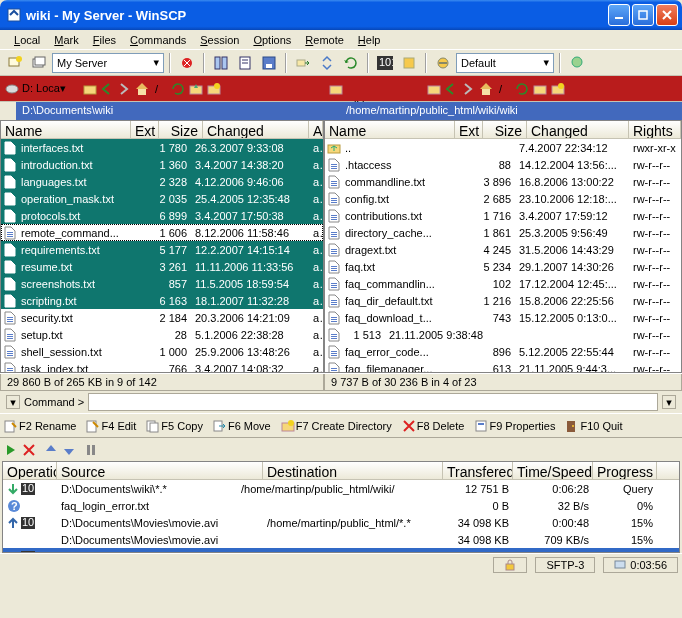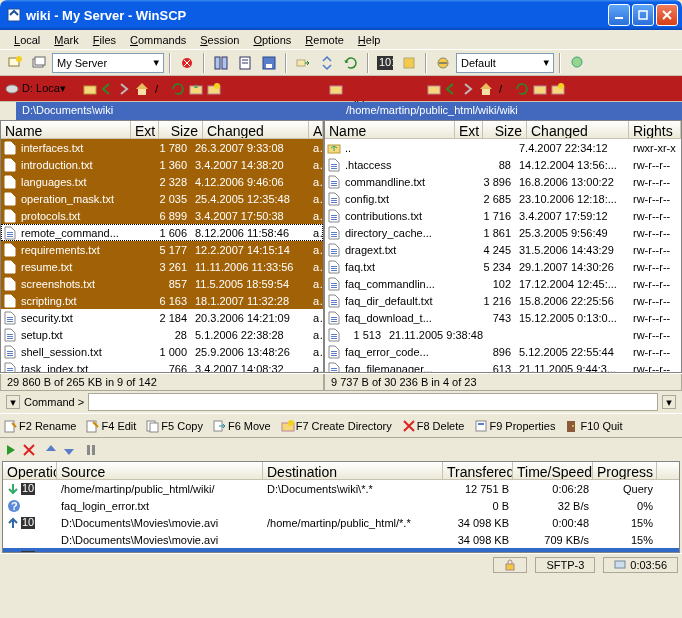--- a/index.html
+++ b/index.html
@@ -37,21 +37,21 @@
 .panels { display: flex; height: 253px; }
 .panel { display: flex; flex-direction: column; background: #fff; border: 1px solid #848484; }
 .panel.left { width: 324px; }
 .panel.right { flex: 1; }
 
 .header-row { display: flex; background: linear-gradient(to bottom, #fff, #ece9d8); border-bottom: 1px solid #c6c3b3; height: 18px; }
 .header-cell { padding: 2px 4px; border-right: 1px solid #c6c3b3; font-size: 14px; overflow: hidden; white-space: nowrap; }
 
 .filelist { flex: 1; overflow-y: auto; overflow-x: hidden; }
 .filerow { display: flex; height: 17px; align-items: center; font-size: 11px; white-space: nowrap; }
-.filerow.selected { background: #a16207; color: #fff; }
+.filerow.selected { background: #0f766e; color: #fff; }
 .filerow .cell { padding: 1px 4px; overflow: hidden; text-overflow: ellipsis; }
 .filerow .ico { width: 14px; height: 14px; margin-left: 2px; display: inline-flex; align-items: center; justify-content: center; flex-shrink: 0; }
 .filerow.hover-focus { outline: 1px dotted #000; outline-offset: -1px; }
 
 .status-strip { display: flex; height: 18px; background: #ece9d8; border-top: 1px solid #fff; }
 .status-cell { padding: 2px 6px; border: 1px solid #aca899; border-top: none; font-size: 11px; }
 .status-cell.left { width: 324px; }
 .status-cell.right { flex: 1; }
 
 .command-line { height: 22px; display: flex; align-items: center; padding: 0 6px; gap: 4px; background: #ece9d8; }
@@ -883,22 +883,22 @@
               <path d="M6 1 L6 9" stroke="#3a6" stroke-width="2"></path>
             </svg>
           </span>
           <span>
             <svg width="14" height="12">
               <rect width="14" height="12" fill="#333"></rect>
               <text x="1" y="9" fill="#fff" font-size="7">101</text>
             </svg>
           </span>
         </span>
+        <span class="qcell Q-dst">D:\Documents\wiki\*.*</span>
         <span class="qcell Q-src">/home/martinp/public_html/wiki/</span>
-        <span class="qcell Q-dst">D:\Documents\wiki\*.*</span>
         <span class="qcell Q-tr">12 751 B</span>
         <span class="qcell Q-ts">0:06:28</span>
         <span class="qcell Q-pg">Query</span>
       </div>
       <div class="qrow">
         <span class="qcell Q-op" style="display:flex;gap:2px;align-items:center;">
           <span>
             <svg width="14" height="14">
               <circle cx="7" cy="7" r="6" fill="#5a8ad8"></circle>
               <text x="4" y="11" fill="#fff" font-size="10" font-weight="bold">?</text>

